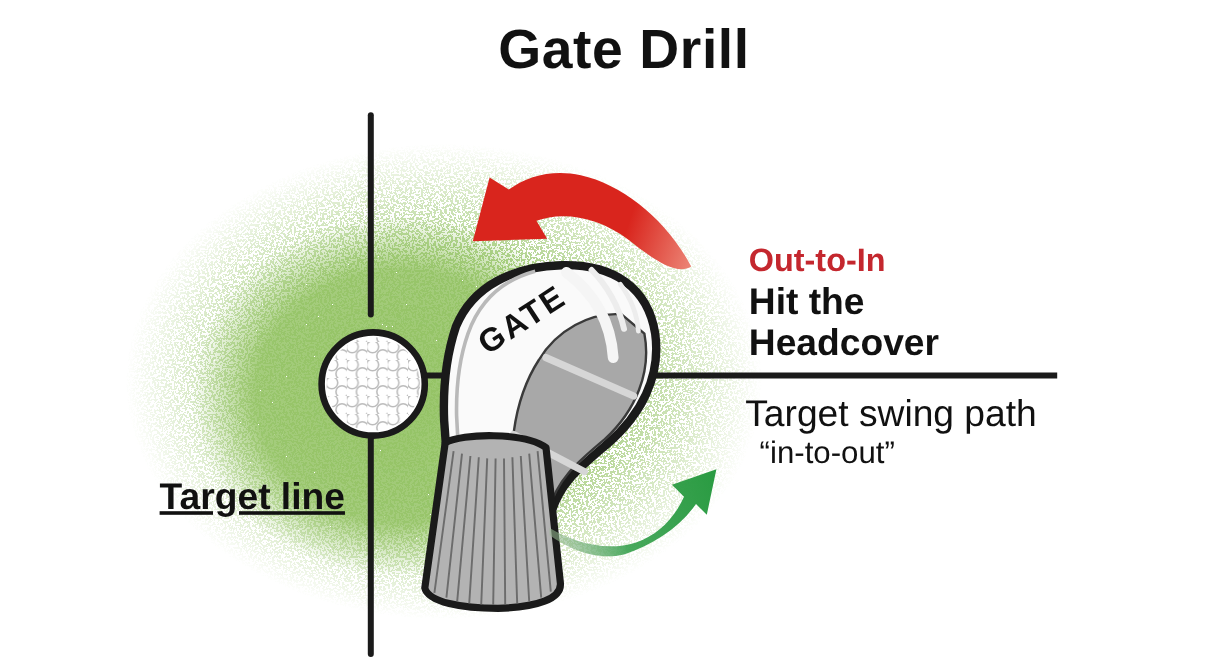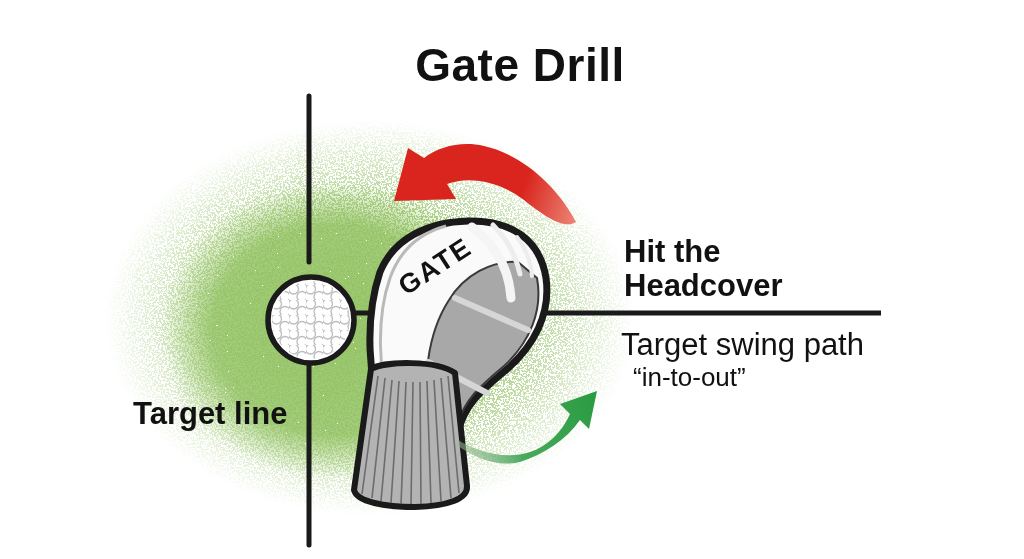--- a/index.html
+++ b/index.html
@@ -6,27 +6,27 @@
   body{
     width:1024px;height:559px;position:relative;overflow:hidden;
     background:#ffffff;
     font-family:"Liberation Sans", sans-serif;
   }
   .stage{position:absolute;left:0;top:0;width:1024px;height:559px;}
   svg.diagram{position:absolute;left:0;top:0;}
   .label{position:absolute;color:#111;white-space:pre-line;}
   .title{
     left:20px;top:14px;width:1000px;text-align:center;
-    font-size:46px;font-weight:bold;letter-spacing:.5px;margin-top:24px;
+    font-size:46px;font-weight:bold;letter-spacing:.5px;
   }
   .out-to-in{left:624px;top:202px;font-size:27px;font-weight:bold;}
   .hit-headcover{left:624px;top:235px;font-size:31px;font-weight:700;line-height:34px;}
   .correct-swing{left:621px;top:327px;font-size:31px;font-weight:500;}
   .in-to-out{left:633px;top:362px;font-size:26px;font-weight:500;}
-  .target-line{left:133px;top:396px;font-size:31px;font-weight:bold;}
+  .target-line{left:133px;top:396px;font-size:31px;font-weight:bold;text-decoration:underline;}
 </style>
 </head>
 <body>
 
 <div class="stage">
 
   <svg class="diagram" width="1024" height="559" viewBox="0 0 1024 559">
     <defs>
 
       <filter id="speckSparse" x="-10%" y="-10%" width="120%" height="120%">
@@ -148,20 +148,21 @@
              L 560,404
              L 597,391
              L 589,429
              L 580,420
              C 566,440 544,454 520,462
              C 496,468 472,456 458,446 Z"></path>
   </svg>
 
   <div class="label title">Gate Drill</div>
 
+  <div class="label out-to-in" style="color: rgb(196, 39, 46);">Out-to-In</div>
 
   <div class="label hit-headcover">Hit the
 Headcover</div>
 
   <div class="label correct-swing">Target swing path</div>
 
   <div class="label in-to-out">“in-to-out”</div>
 
   <div class="label target-line">Target line</div>
 

